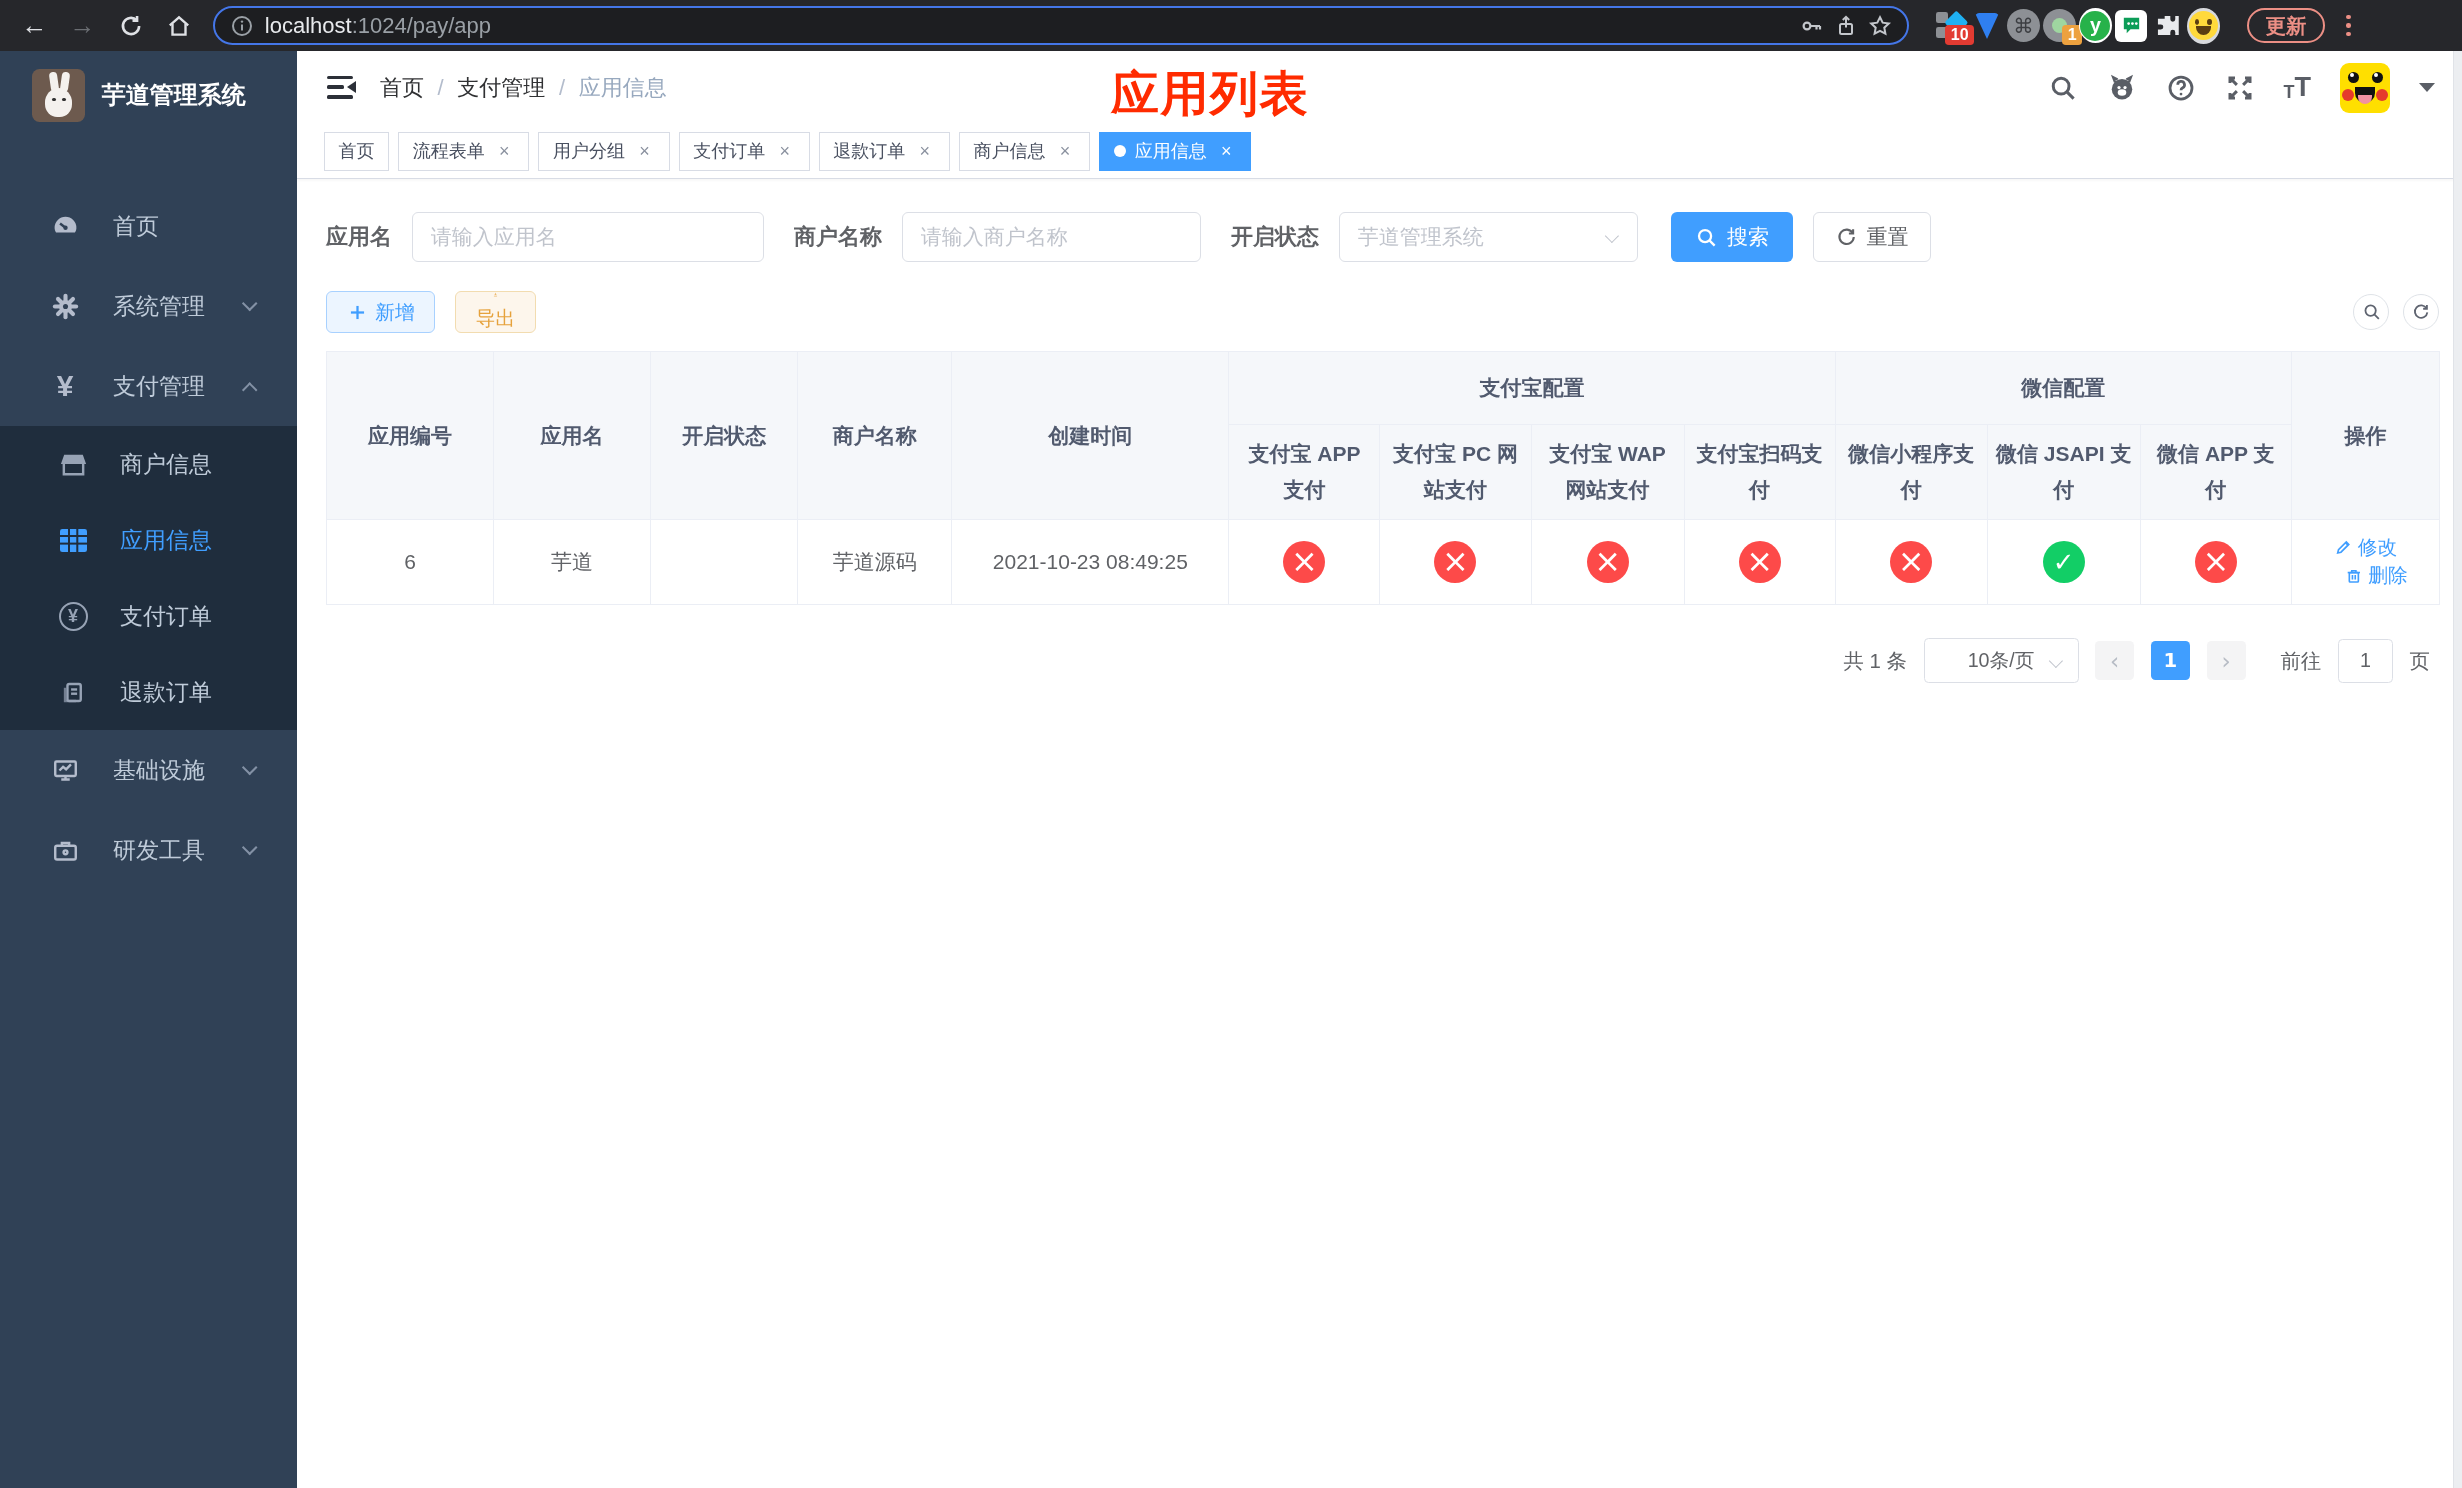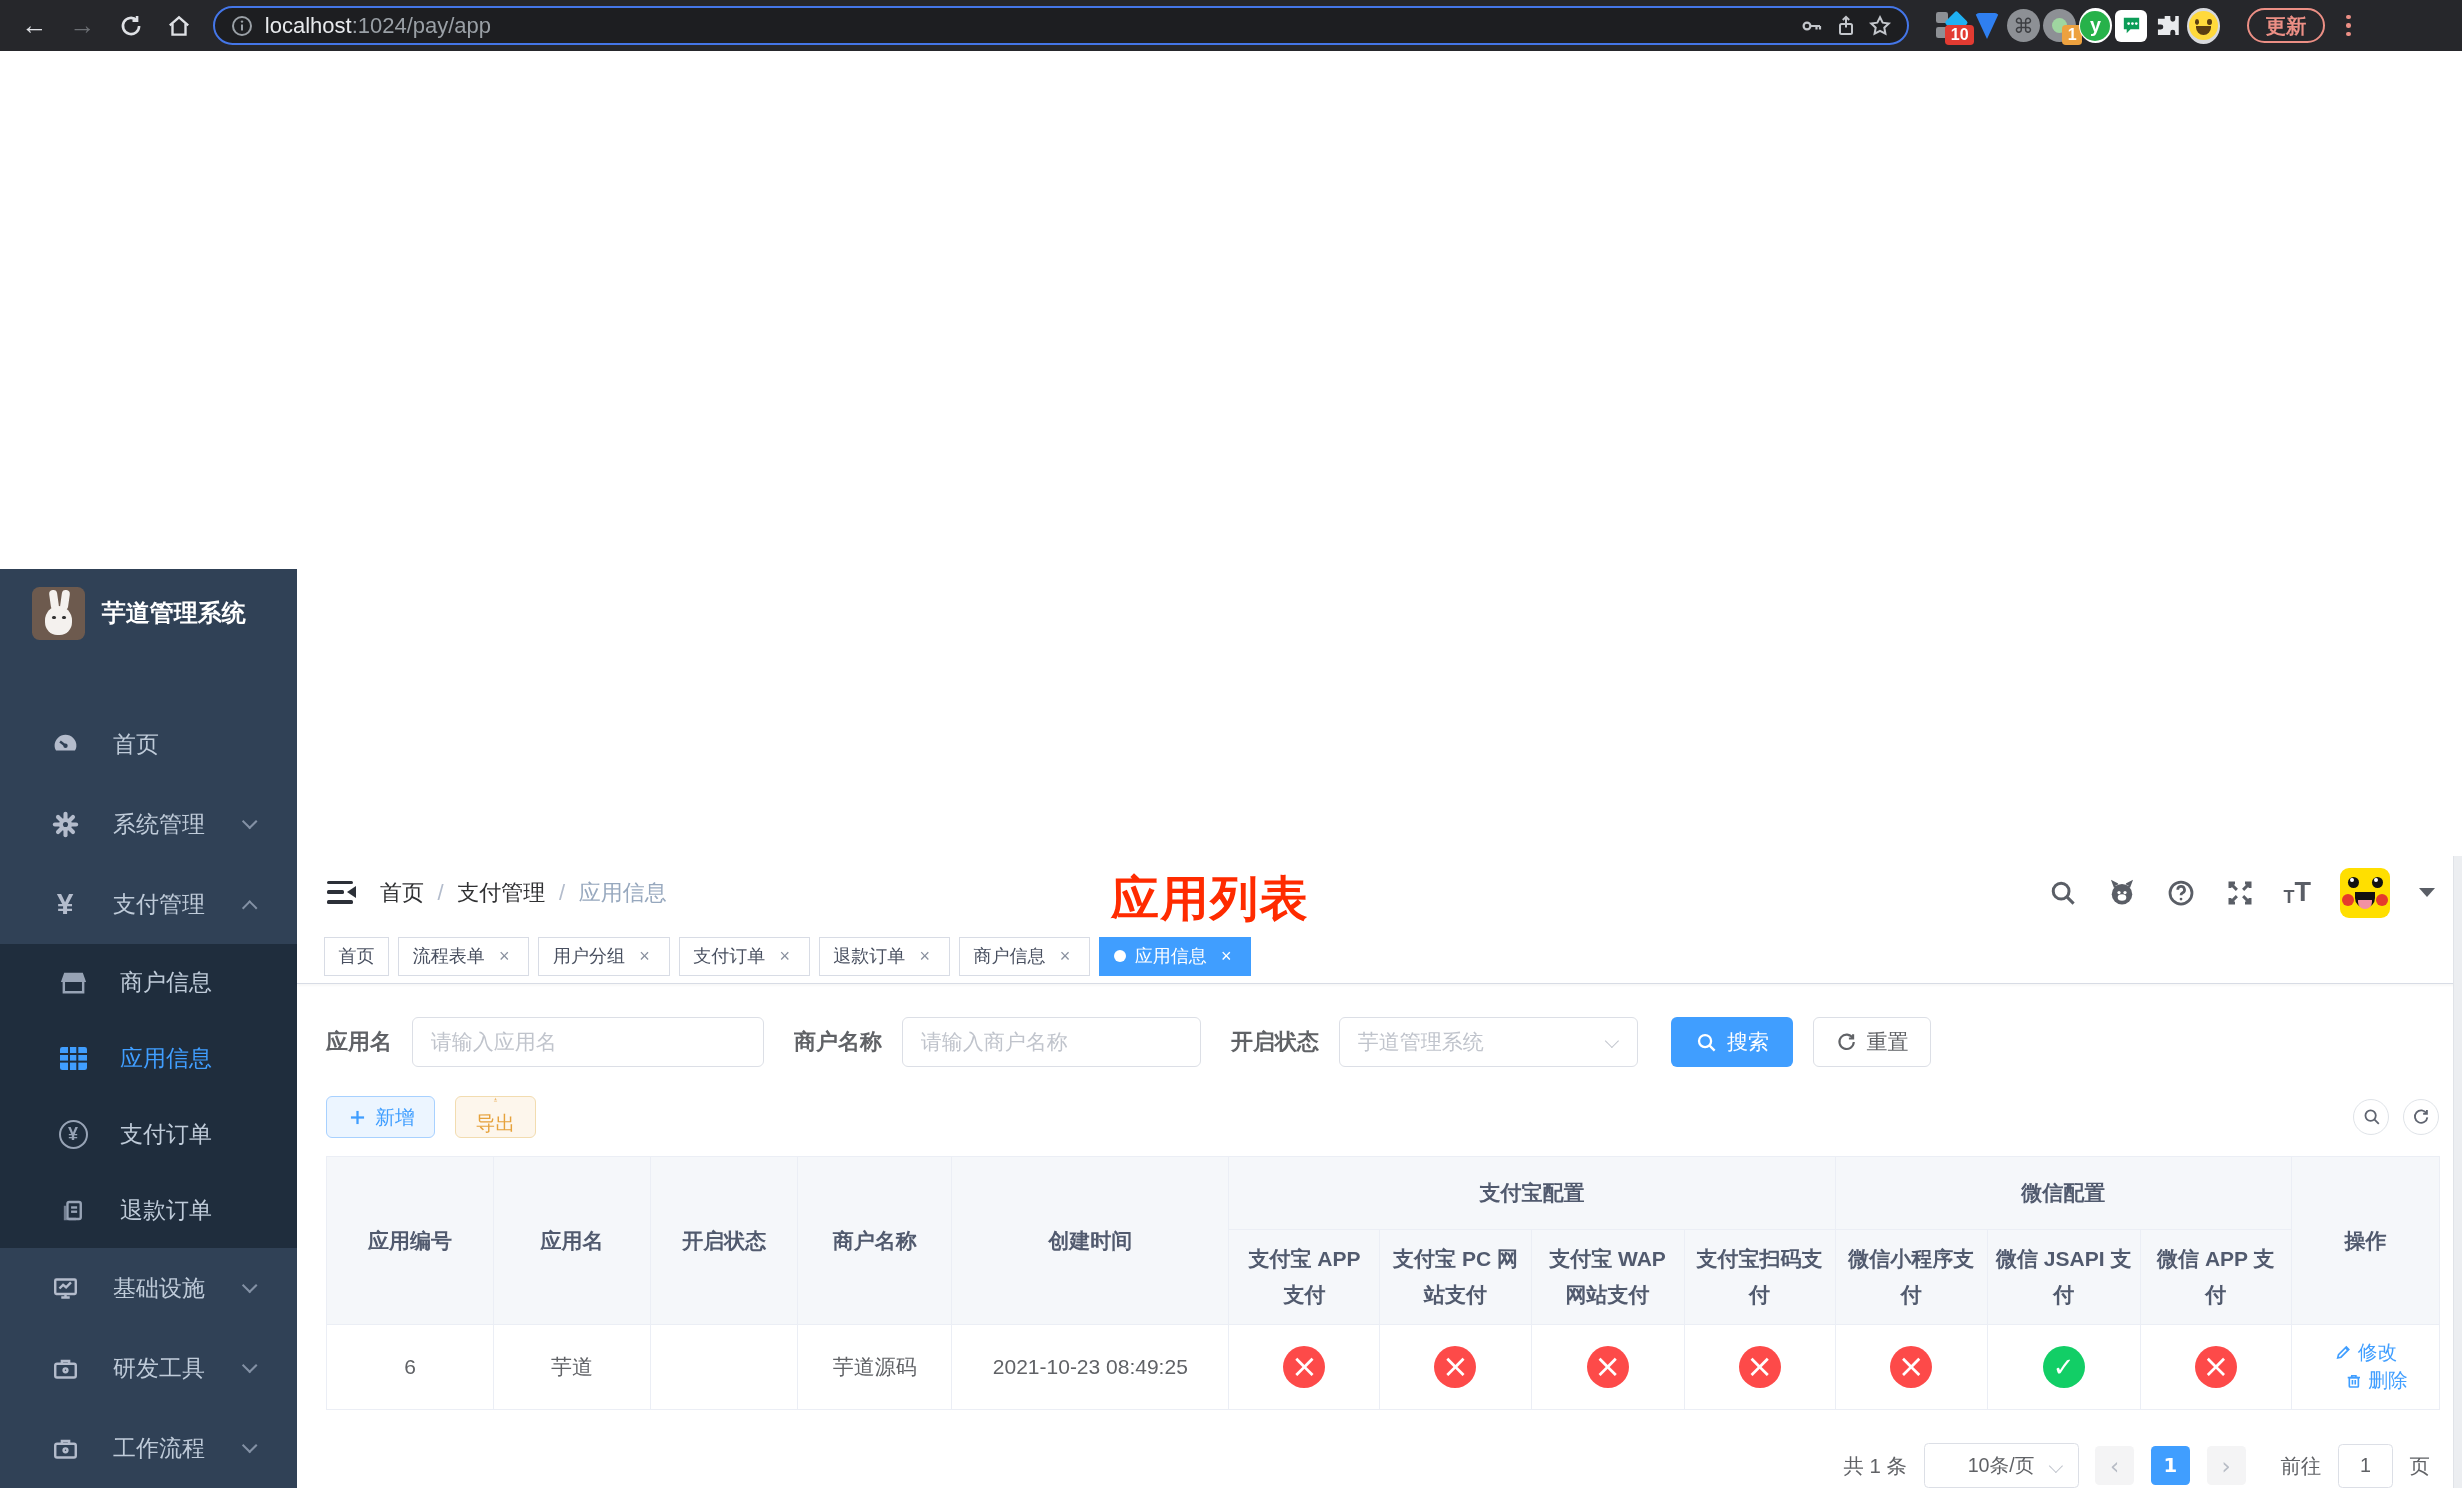--- a/index.html
+++ b/index.html
@@ -28,21 +28,21 @@
   .gem { width:0; height:0; border-left:12px solid transparent; border-right:12px solid transparent; border-top:26px solid #2f7ff0; border-radius:4.5px; filter:none; }
   .circle-ic { width:33px; height:33px; border-radius:50%; background:#8d9095; display:flex; align-items:center; justify-content:center; color:#3c3e42; font-size:20.4px; }
   .greenletter { width:35px; height:35px; border-radius:50%; background:#fff; display:flex; align-items:center; justify-content:center; }
   .greenletter .inner { width:30px; height:30px; border-radius:50%; background:#27b24a; color:#fff; font-size:19.7px; font-weight:700; display:flex; align-items:center; justify-content:center; }
   .chatic { width:32px; height:32px; border-radius:6px; background:#fff; display:flex; align-items:center; justify-content:center; }
   .update-pill { margin-left:21px; height:35px; padding:0 16.7px; border:2.3px solid #ec8f85; border-radius:19px; color:#ec8f85; font-size:20.4px; font-weight:700; display:flex; align-items:center; }
   .kebab { display:flex; flex-direction:column; gap:3.8px; margin:0 7.6px 0 15px; }
   .kebab i { width:4.5px; height:4.5px; border-radius:50%; background:#ec8f85; }
 
   
-  .app { display:flex; height:1437px;align-items:flex-end; }
+  .app { display:flex; height:1437px; }
 
   
   .sidebar { width:297px; background:#304156; color:#bfcbd9; flex-shrink:0; }
   .logo-row { height:88px; display:flex; align-items:center; padding-left:32px; gap:16.7px; }
   .rabbit { width:53px; height:53px; border-radius:7.6px; background:#6d5a4e; position:relative; overflow:hidden; flex-shrink:0; }
   .rabbit .body { position:absolute; left:13px; top:19.7px; width:27px; height:29px; background:#f4f1ee; border-radius:50% 50% 45% 45%; }
   .rabbit .ear { position:absolute; top:3px; width:7.6px; height:19.7px; background:#f4f1ee; border-radius:4.5px; }
   .rabbit .e1 { left:18px; transform:rotate(-8deg); }
   .rabbit .e2 { left:29px; transform:rotate(8deg); }
   .rabbit .eye { position:absolute; top:29px; width:3.8px; height:3.8px; border-radius:50%; background:#333; }
@@ -376,31 +376,20 @@
             <svg viewBox="0 0 24 24" fill="none" stroke="#b4bccc" stroke-width="2">
                 <rect x="3.5" y="8" width="17" height="11.5" rx="1.5"></rect>
                 <path d="M9 8V5.8h6V8"></path>
                 <circle cx="12" cy="13.5" r="1.6"></circle>
               </svg>
           </span>
           <span>研发工具</span>
           <span class="chev down"></span>
         </div>
 
-        <div class="m-item">
-          <span class="mi">
-            <svg viewBox="0 0 24 24" fill="none" stroke="#b4bccc" stroke-width="2">
-                <rect x="3.5" y="8" width="17" height="11.5" rx="1.5"></rect>
-                <path d="M9 8V5.8h6V8"></path>
-                <circle cx="12" cy="13.5" r="1.6"></circle>
-              </svg>
-          </span>
-          <span>工作流程</span>
-          <span class="chev down"></span>
-        </div>
       </nav>
     </aside>
 
     <section class="main">
       <div class="scroll-strip"></div>
 
       <div class="navbar">
         <div class="fold">
           <span class="b b1"></span>
             <span class="b b2"></span>

